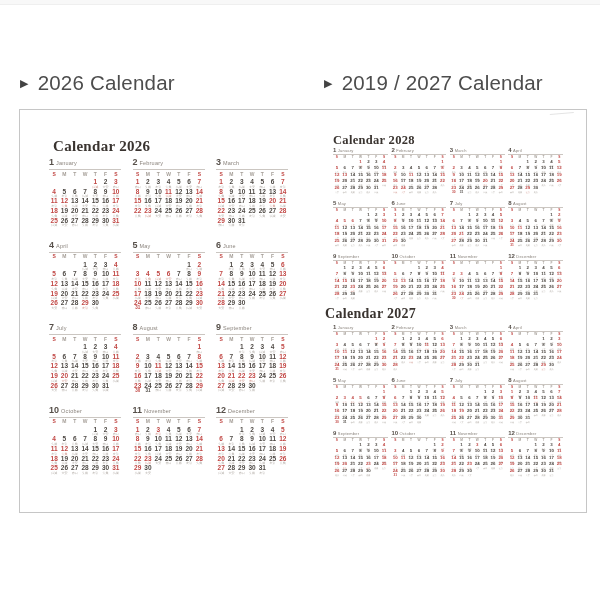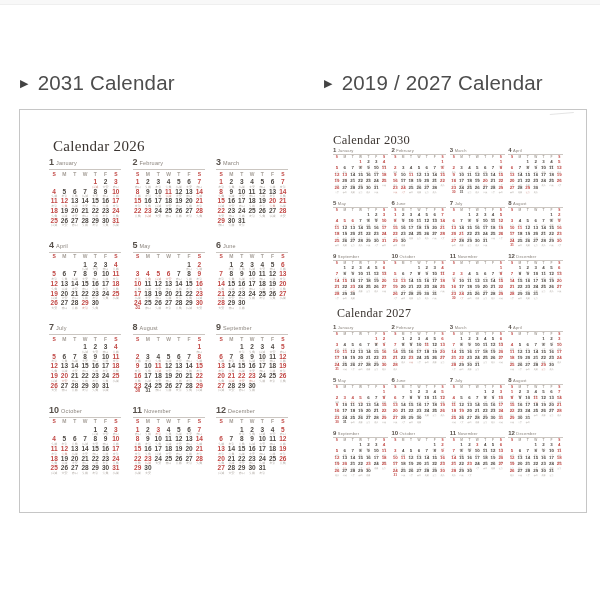--- a/index.html
+++ b/index.html
@@ -12,24 +12,24 @@
   .heading{position:absolute;display:flex;align-items:center;
     font-size:20.5px;letter-spacing:.2px;color:#4d4d4d;white-space:nowrap}
   .h-left{left:20px;top:71px}
   .h-right{left:324px;top:71px}
   .tri{font-size:11px;color:#434343;margin-right:9px;line-height:1}
   .panel{position:absolute;left:19px;top:109px;width:566px;height:402px;
     background:#ffffff;border:1px solid #c6c6c6}
   .corner-mark{position:absolute;right:12px;top:3px;width:24px;height:4px;
     border-top:1px solid #e4e4e4;transform:rotate(-5deg)}
   .page-title{position:absolute;font-family:"Liberation Serif", serif;
-    font-weight:normal;color:#3a3430;letter-spacing:.3px;white-space:nowrap}
+    font-weight:bold;color:#3a3430;letter-spacing:.3px;white-space:nowrap}
   .t2026{left:33px;top:28px;font-size:15px}
   .t2025{left:313px;top:23px;font-size:12.5px}
-  .t2027{left:317px;top:196px;font-size:12px}
+  .t2027{left:305px;top:196px;font-size:14px}
   .months{position:absolute;display:grid}
   .m26{left:29px;top:48px;grid-template-columns:repeat(3,72px);
     column-gap:11.5px;grid-auto-rows:71px;row-gap:11.5px}
   .m25,.m27{grid-template-columns:repeat(4,55px);column-gap:3.4px;
     grid-auto-rows:47px;row-gap:6px}
   .m25{left:313px;top:37px}
   .m27{left:313px;top:214px}
   .month{position:relative;overflow:visible}
   .m-label{display:flex;align-items:baseline;border-bottom:1px solid #cbc6c1}
   .m-num{font-weight:bold;color:#57504a;line-height:1}
@@ -61,21 +61,21 @@
   .sm .r{font-size:2px}
   .sm .s{font-size:3.2px}
 </style>
 </head>
 <body>
 
 <div class="top-strip"></div>
 
 <div class="heading h-left">
   <span class="tri">▶</span>
-  <span>2031 Calendar</span>
+  <span>2026 Calendar</span>
 </div>
 
 <div class="heading h-right">
   <span class="tri">▶</span>
   <span>2019 / 2027 Calendar</span>
 </div>
 
 <div class="panel">
   <div class="corner-mark"></div>
 
@@ -1758,21 +1758,21 @@
             <span class="r">先勝</span>
           </div>
           <div class="c">
             <span class="n">31</span>
             <span class="r">友引</span>
           </div>
         </div>
       </div>
     </div>
 
-  <div class="page-title t2025">Calendar 2030</div>
+  <div class="page-title t2025">Calendar 2028</div>
   <div class="months m25 sm">
       <div class="month">
         <div class="m-label">
           <span class="m-num">1</span>
           <span class="m-name">January</span>
         </div>
         <div class="m-head">
           <span class="hd rd">S</span>
           <span class="hd">M</span>
           <span class="hd">T</span>

